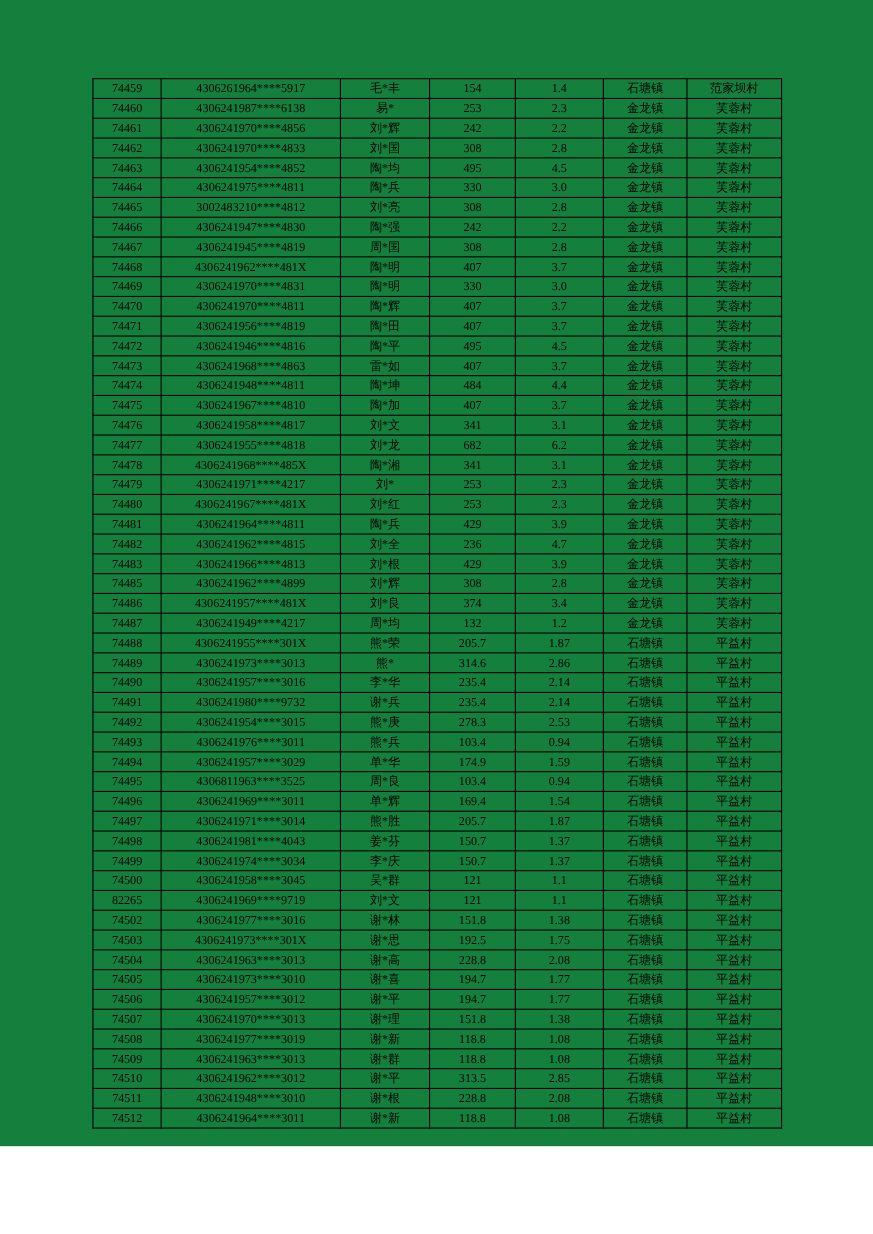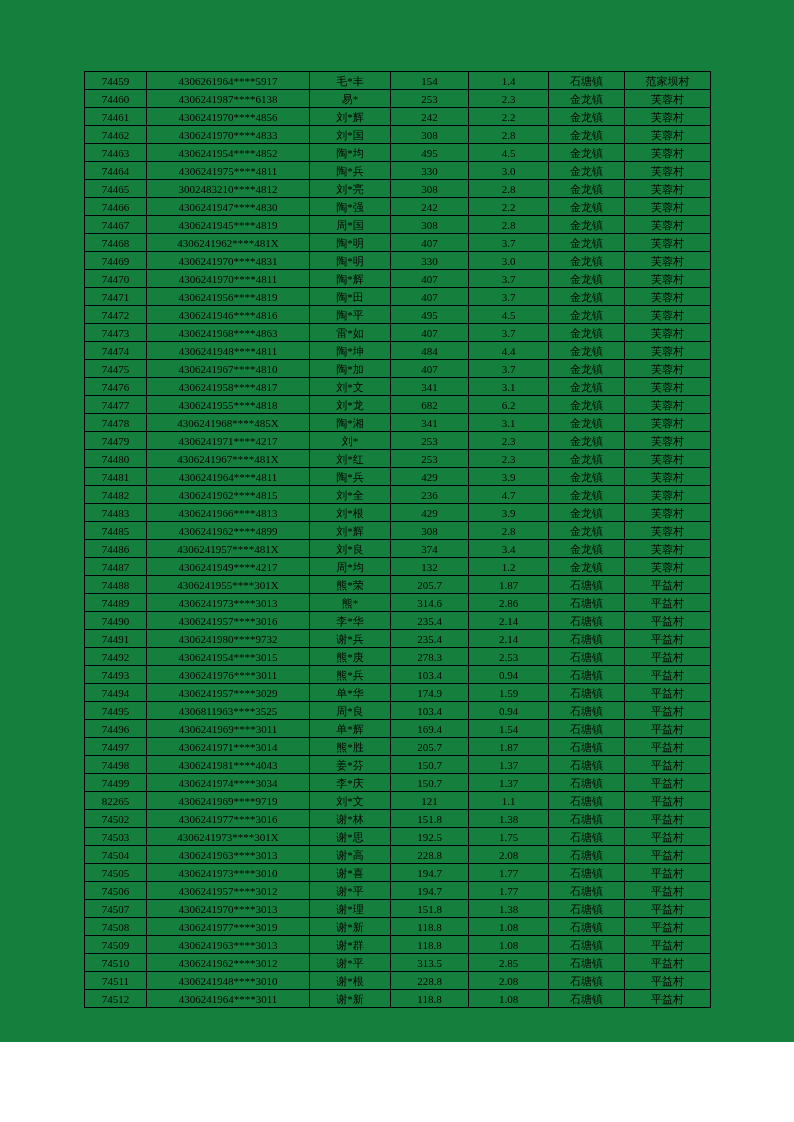--- a/index.html
+++ b/index.html
@@ -419,20 +419,29 @@
         <tr>
           <td>74499</td>
           <td>4306241974****3034</td>
           <td>李*庆</td>
           <td>150.7</td>
           <td>1.37</td>
           <td>石塘镇</td>
           <td>平益村</td>
         </tr>
         <tr>
+          <td>74500</td>
+          <td>4306241958****3045</td>
+          <td>吴*群</td>
+          <td>121</td>
+          <td>1.1</td>
+          <td>石塘镇</td>
+          <td>平益村</td>
+        </tr>
+        <tr>
           <td>82265</td>
           <td>4306241969****9719</td>
           <td>刘*文</td>
           <td>121</td>
           <td>1.1</td>
           <td>石塘镇</td>
           <td>平益村</td>
         </tr>
         <tr>
           <td>74502</td>

